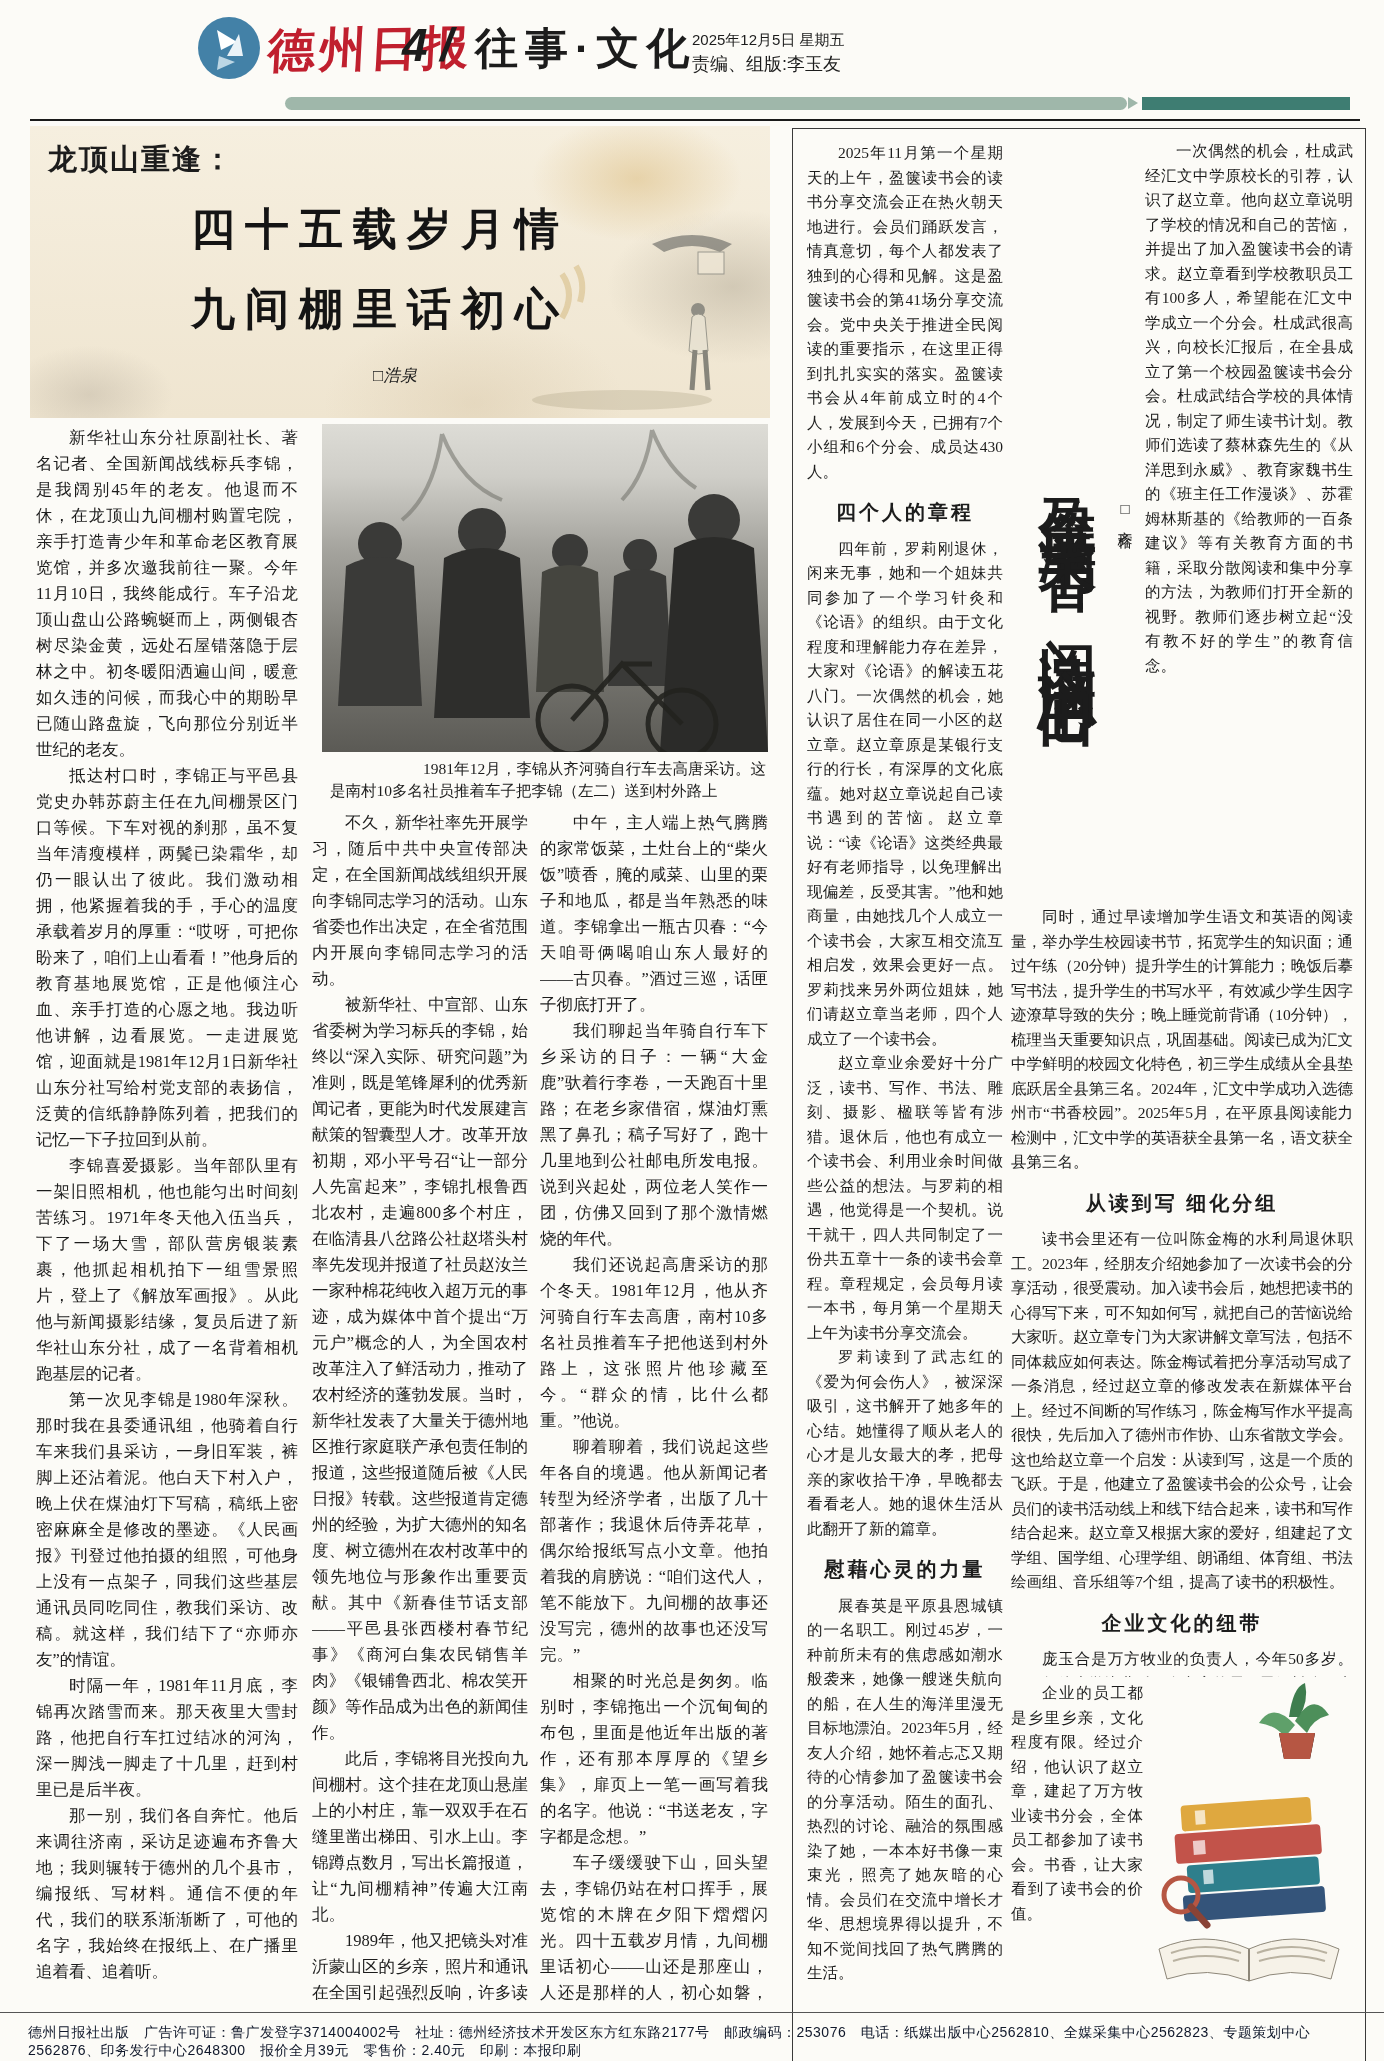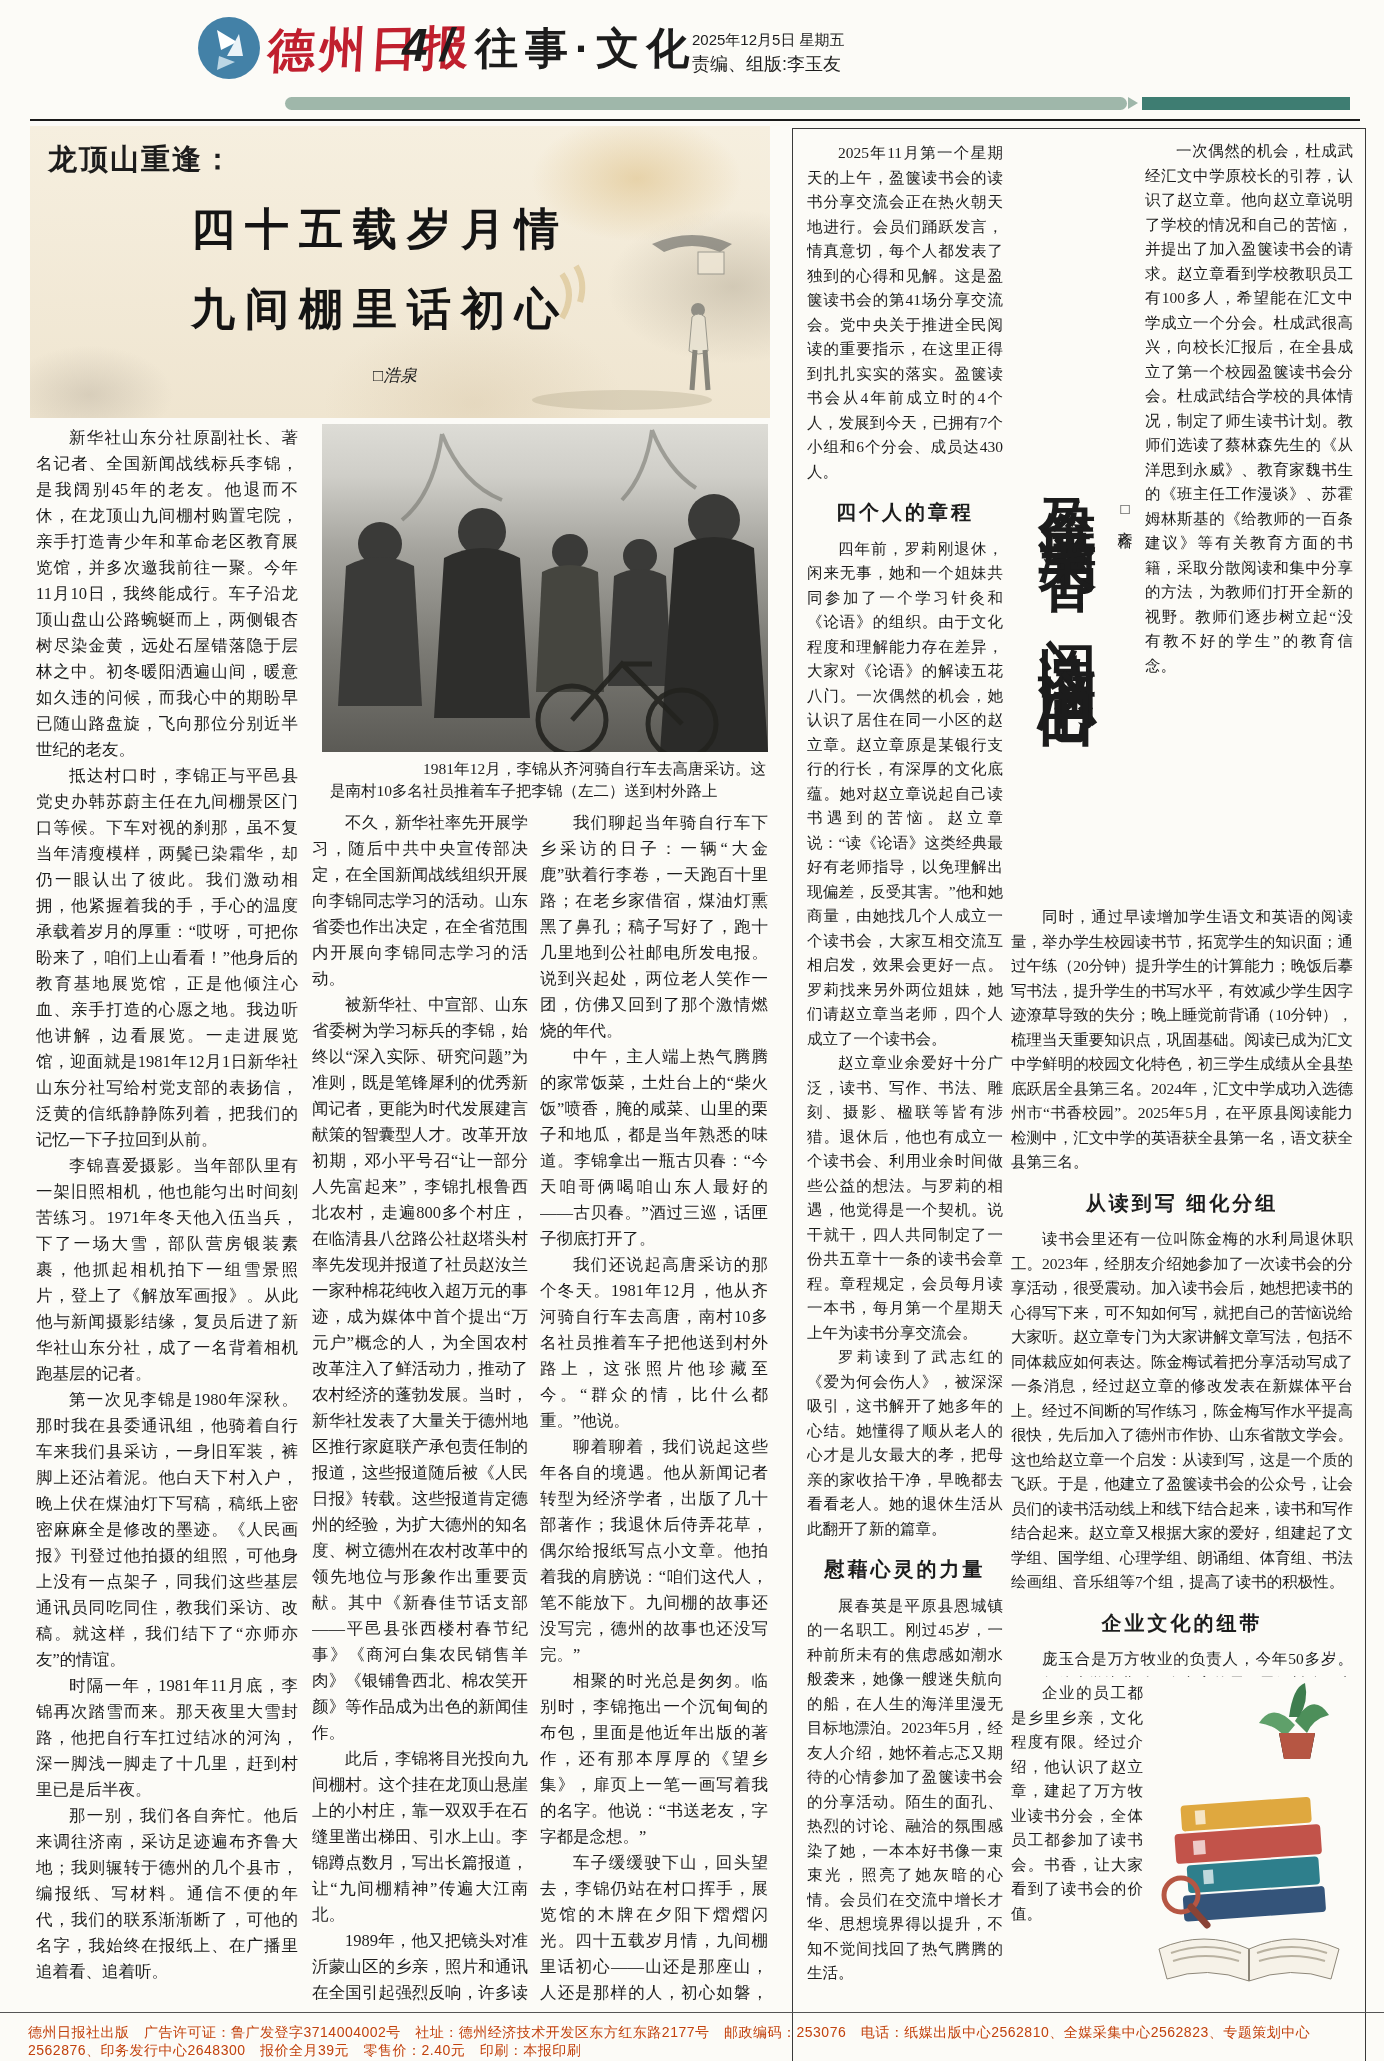--- a/index.html
+++ b/index.html
@@ -66,21 +66,21 @@
   .a2-box .col{position:absolute; font-size:15.5px; line-height:24.5px;}
   .a2-box .col h3{font-size:20px;}
   .a2-vtitle{position:absolute; left:228px; top:22px; height:812px; width:92px;
       writing-mode:vertical-rl; text-orientation:upright; font-size:58px; font-weight:bold;
       letter-spacing:14px; line-height:92px; text-align:center;}
   .a2-vauthor{position:absolute; left:322px; top:372px; height:90px;
       writing-mode:vertical-rl; text-orientation:upright; font-size:15px; letter-spacing:2px;}
   .a2-illust{position:absolute; left:352px; top:1552px; width:208px; height:314px;}
   
   .foot-rule{position:absolute; left:0px; top:2012px; width:1384px; height:1px; background:#555;}
-  .footer{position:absolute; left:28px; top:2024px; width:1336px; font-size:14px; color:#c2410c;
+  .footer{position:absolute; left:28px; top:2024px; width:1336px; font-size:14px; color:#0f172a;
       font-family:"Liberation Sans","DejaVu Sans",sans-serif; letter-spacing:.5px;}
 </style>
 </head>
 <body>
 
 <div class="page">
 
   <svg class="logo" viewBox="0 0 64 64">
     <circle cx="32" cy="32" r="31" fill="#4381a7"></circle>
     <path d="M20 14 L40 26 L24 34 Z" fill="#fff"></path>
@@ -150,22 +150,22 @@
       <p>时隔一年，1981年11月底，李锦再次踏雪而来。那天夜里大雪封路，他把自行车扛过结冰的河沟，深一脚浅一脚走了十几里，赶到村里已是后半夜。</p>
       <p>那一别，我们各自奔忙。他后来调往济南，采访足迹遍布齐鲁大地；我则辗转于德州的几个县市，编报纸、写材料。通信不便的年代，我们的联系渐渐断了，可他的名字，我始终在报纸上、在广播里追着看、追着听。</p>
     </div>
   <div class="col a1-c2">
       <p>不久，新华社率先开展学习，随后中共中央宣传部决定，在全国新闻战线组织开展向李锦同志学习的活动。山东省委也作出决定，在全省范围内开展向李锦同志学习的活动。</p>
       <p>被新华社、中宣部、山东省委树为学习标兵的李锦，始终以“深入实际、研究问题”为准则，既是笔锋犀利的优秀新闻记者，更能为时代发展建言献策的智囊型人才。改革开放初期，邓小平号召“让一部分人先富起来”，李锦扎根鲁西北农村，走遍800多个村庄，在临清县八岔路公社赵塔头村率先发现并报道了社员赵汝兰一家种棉花纯收入超万元的事迹，成为媒体中首个提出“万元户”概念的人，为全国农村改革注入了鲜活动力，推动了农村经济的蓬勃发展。当时，新华社发表了大量关于德州地区推行家庭联产承包责任制的报道，这些报道随后被《人民日报》转载。这些报道肯定德州的经验，为扩大德州的知名度、树立德州在农村改革中的领先地位与形象作出重要贡献。其中《新春佳节话支部——平邑县张西楼村春节纪事》《商河白集农民销售羊肉》《银铺鲁西北、棉农笑开颜》等作品成为出色的新闻佳作。</p>
       <p>此后，李锦将目光投向九间棚村。这个挂在龙顶山悬崖上的小村庄，靠一双双手在石缝里凿出梯田、引水上山。李锦蹲点数月，写出长篇报道，让“九间棚精神”传遍大江南北。</p>
       <p>1989年，他又把镜头对准沂蒙山区的乡亲，照片和通讯在全国引起强烈反响，许多读者循着他的报道来到山村，捐资修路、助学扶贫。</p>
     </div>
   <div class="col a1-c3">
+      <p>中午，主人端上热气腾腾的家常饭菜，土灶台上的“柴火饭”喷香，腌的咸菜、山里的栗子和地瓜，都是当年熟悉的味道。李锦拿出一瓶古贝春：“今天咱哥俩喝咱山东人最好的——古贝春。”酒过三巡，话匣子彻底打开了。</p>
       <p>我们聊起当年骑自行车下乡采访的日子：一辆“大金鹿”驮着行李卷，一天跑百十里路；在老乡家借宿，煤油灯熏黑了鼻孔；稿子写好了，跑十几里地到公社邮电所发电报。说到兴起处，两位老人笑作一团，仿佛又回到了那个激情燃烧的年代。</p>
-      <p>中午，主人端上热气腾腾的家常饭菜，土灶台上的“柴火饭”喷香，腌的咸菜、山里的栗子和地瓜，都是当年熟悉的味道。李锦拿出一瓶古贝春：“今天咱哥俩喝咱山东人最好的——古贝春。”酒过三巡，话匣子彻底打开了。</p>
       <p>我们还说起高唐采访的那个冬天。1981年12月，他从齐河骑自行车去高唐，南村10多名社员推着车子把他送到村外路上，这张照片他珍藏至今。“群众的情，比什么都重。”他说。</p>
       <p>聊着聊着，我们说起这些年各自的境遇。他从新闻记者转型为经济学者，出版了几十部著作；我退休后侍弄花草，偶尔给报纸写点小文章。他拍着我的肩膀说：“咱们这代人，笔不能放下。九间棚的故事还没写完，德州的故事也还没写完。”</p>
       <p>相聚的时光总是匆匆。临别时，李锦拖出一个沉甸甸的布包，里面是他近年出版的著作，还有那本厚厚的《望乡集》，扉页上一笔一画写着我的名字。他说：“书送老友，字字都是念想。”</p>
       <p>车子缓缓驶下山，回头望去，李锦仍站在村口挥手，展览馆的木牌在夕阳下熠熠闪光。四十五载岁月情，九间棚里话初心——山还是那座山，人还是那样的人，初心如磐，历久弥坚。</p>
     </div>
 
   <div class="a2-box">
     <div class="col a2-colA">
         <p>2025年11月第一个星期天的上午，盈箧读书会的读书分享交流会正在热火朝天地进行。会员们踊跃发言，情真意切，每个人都发表了独到的心得和见解。这是盈箧读书会的第41场分享交流会。党中央关于推进全民阅读的重要指示，在这里正得到扎扎实实的落实。盈箧读书会从4年前成立时的4个人，发展到今天，已拥有7个小组和6个分会、成员达430人。</p>
         <h3>四个人的章程</h3>

